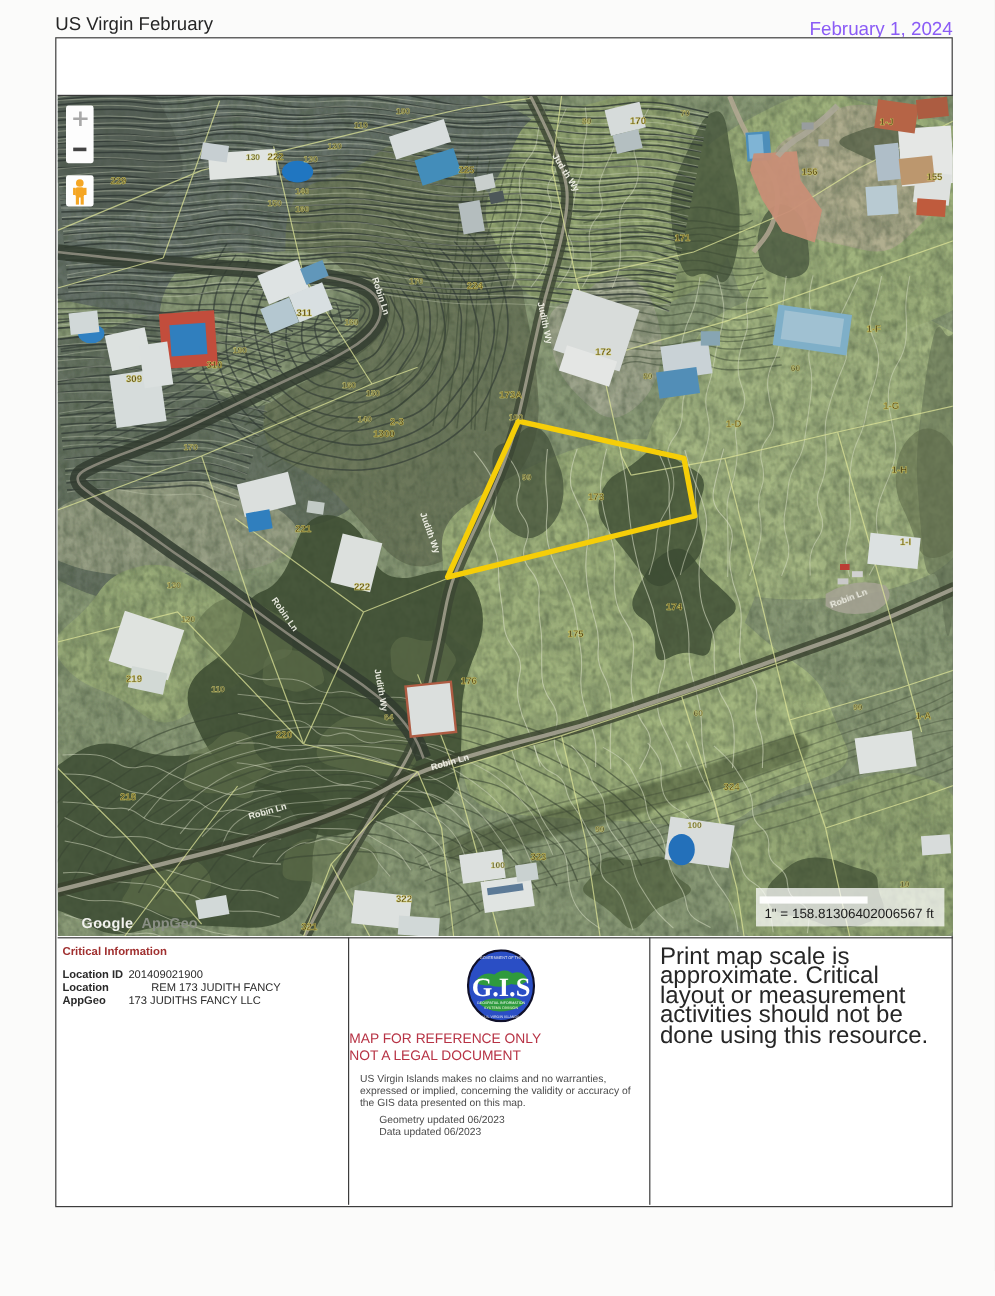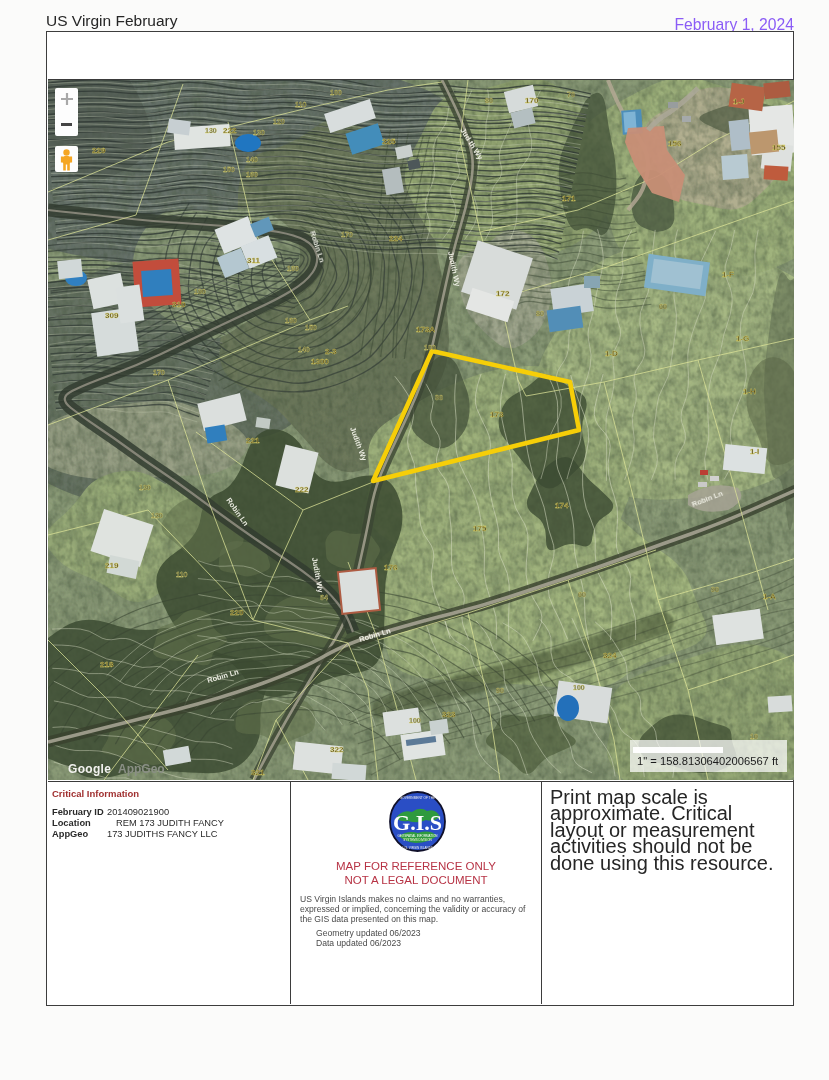--- a/index.html
+++ b/index.html
@@ -592,34 +592,34 @@
 </svg>
 </div>
 
 <div class="abs" style="left:290px;top:781px;width:1.4px;height:223px;background:#3d3d3d"></div>
 
 <div class="abs" style="left:541px;top:781px;width:1.4px;height:223px;background:#3d3d3d"></div>
 
 <div class="abs" style="left:52px;top:788px;font-size:9.5px;font-weight:bold;color:#a03030">Critical Information</div>
 
 <div class="abs" style="left:52px;top:807px;font-size:9.3px;color:#2a2a2a;line-height:11.2px">
-<div><b style="display:inline-block;width:55px">February ID</b>201409021900</div>
-<div><b style="display:inline-block;width:64px">Location</b>REM 173 JUDITH FANCY</div>
+<div><b style="display:inline-block;width:55px">Location ID</b>201409021900</div>
+<div><b style="display:inline-block;width:74px">Location</b>REM 173 JUDITH FANCY</div>
 <div><b style="display:inline-block;width:55px">AppGeo</b>173 JUDITHS FANCY LLC</div>
 </div>
 
 <svg class="abs" style="left:389px;top:791px" width="57" height="61" viewBox="0 0 57 61">
 <ellipse cx="28.5" cy="30.5" rx="27.5" ry="29.5" fill="#2a4ec5" stroke="#10102a" stroke-width="1.8"></ellipse>
 <path d="M7 27 Q13 18 23 21 Q31 15 38 20 Q47 17 51 26 Q45 31 37 29 Q29 33 19 30 Q11 31 7 27 Z" fill="#2f9a3e"></path>
 <path d="M10 45 Q19 39 29 42 Q41 38 48 45 Q39 52 27 52 Q16 51 10 45 Z" fill="#2f9a3e"></path>
 <text x="28.5" y="39" font-family="Liberation Serif, serif" font-size="22" font-weight="bold" fill="#ffffff" text-anchor="middle">G.I.S</text>
 <text x="28.5" y="46" font-size="3" fill="#fff" text-anchor="middle">GEOSPATIAL INFORMATION</text>
 <text x="28.5" y="50" font-size="3" fill="#ffd" text-anchor="middle">SYSTEMS DIVISION</text>
 <text x="28.5" y="8" font-size="3.2" fill="#eee" text-anchor="middle">GOVERNMENT OF THE</text>
 <text x="28.5" y="57.5" font-size="3" fill="#eee" text-anchor="middle">U.S. VIRGIN ISLANDS</text>
 </svg>
 
-<div class="abs" style="left:291px;width:250px;top:860px;text-align:center;font-size:11.5px;color:#b73345;line-height:13.5px">MAP FOR REFERENCE ONLY<br>NOT A LEGAL DOCUMENT</div>
+<div class="abs" style="left:291px;width:250px;top:860px;font-size:11.5px;color:#b73345;line-height:13.5px">MAP FOR REFERENCE ONLY<br>NOT A LEGAL DOCUMENT</div>
 
 <div class="abs" style="left:300px;top:895px;font-size:8.6px;color:#4a4a4a;line-height:9.8px">US Virgin Islands makes no claims and no warranties,<br>expressed or implied, concerning the validity or accuracy of<br>the GIS data presented on this map.</div>
 
 <div class="abs" style="left:316px;top:929px;font-size:8.6px;color:#4a4a4a;line-height:9.8px">Geometry updated 06/2023<br>Data updated 06/2023</div>
 
 <div class="abs" style="left:550px;top:789px;width:238px;font-size:20px;color:#262626;line-height:16.4px">Print map scale is approximate. Critical layout or measurement activities should not be done using this resource.</div>
 </body></html>

